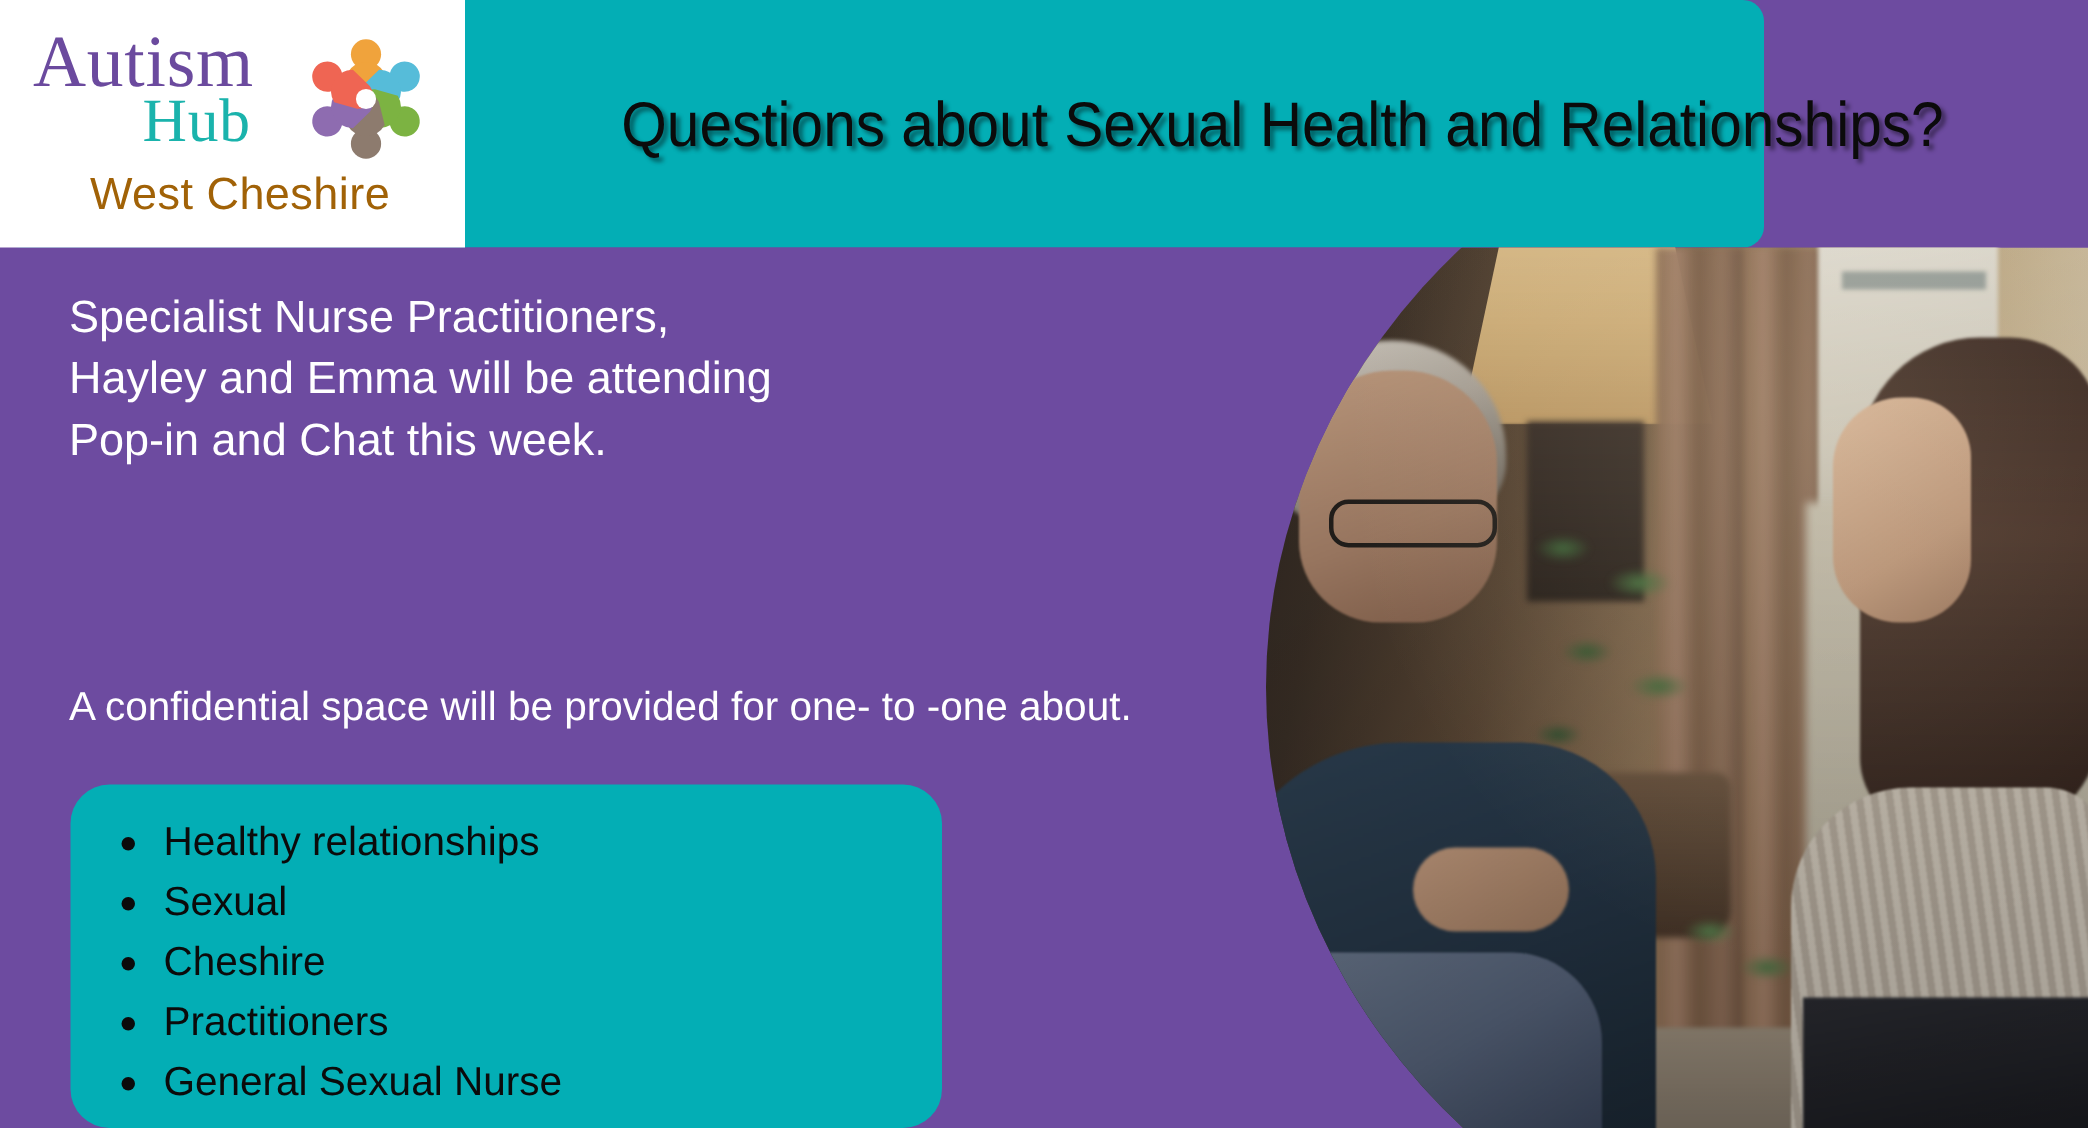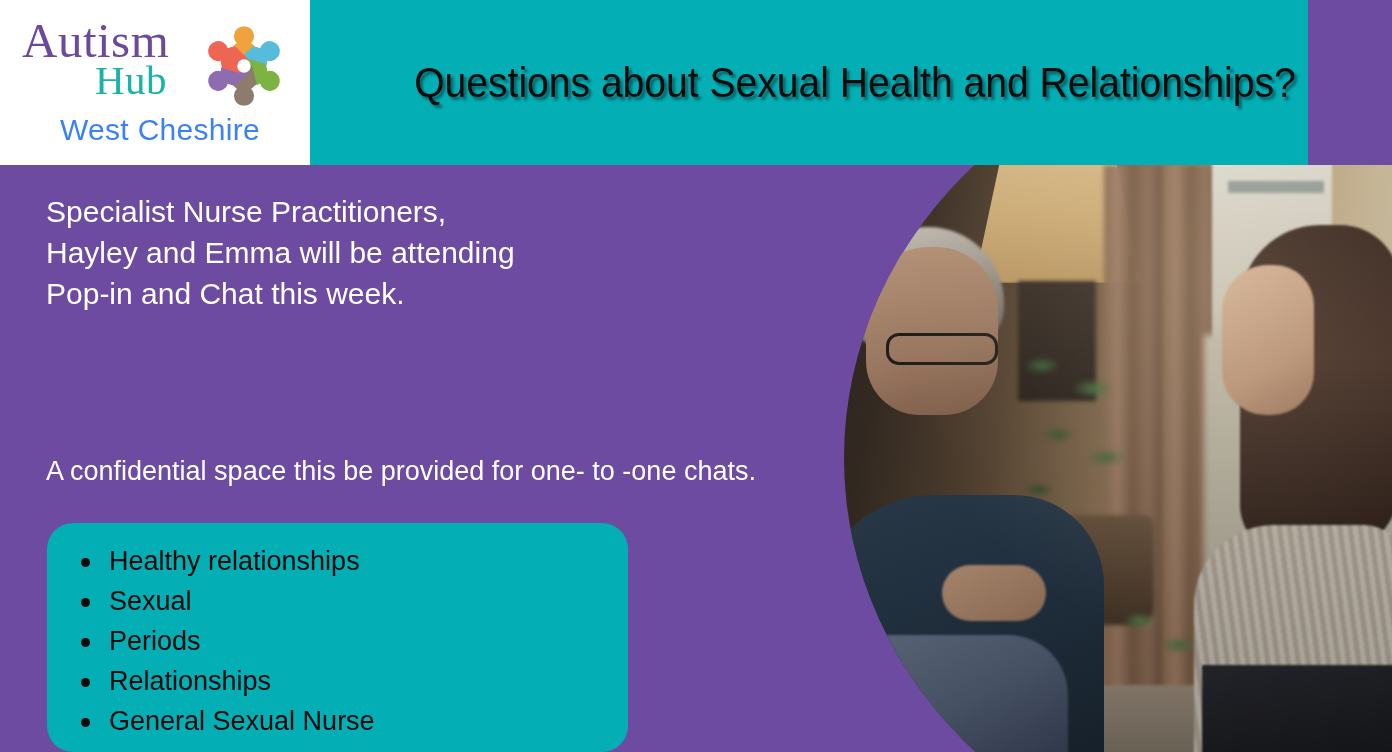--- a/index.html
+++ b/index.html
@@ -16,23 +16,24 @@
     width: 1392px;
     height: 752px;
     overflow: hidden;
     background: #6d4ba0;
   }
 
   
   .header {
     position: absolute;
     left: 0; top: 0;
-    width: 1308px;
+    width: 1176px;
     height: 165px;
     background: #03aeb5;
+    border-radius: 14px;
   }
   .logo-panel {
     position: absolute;
     left: 0; top: 0;
     width: 310px;
     height: 165px;
     background: #ffffff;
     z-index: 3;
   }
   .logo-wordmark {
@@ -64,21 +65,21 @@
     letter-spacing: 0.5px;
     line-height: 1;
   }
   .logo-region {
     position: absolute;
     left: 60px;
     top: 115px;
     font-family: "Liberation Sans", sans-serif;
     font-size: 30px;
     font-weight: 400;
-    color: #3b82f6;
+    color: #a16207;
     letter-spacing: 0.3px;
     line-height: 1;
   }
   .logo-people {
     position: absolute;
     left: 196px;
     top: 18px;
     width: 96px;
     height: 96px;
   }
@@ -450,26 +451,26 @@
         <div class="ph-woman-hair"></div>
         <div class="ph-woman-face"></div>
         <div class="ph-woman-body"></div>
         <div class="ph-woman-lap"></div>
         <div class="ph-grain"></div>
       </div>
     </div>
 
     <div class="intro">Specialist Nurse Practitioners, Hayley and Emma will be attending Pop-in and Chat this week.</div>
 
-    <div class="confidential">A confidential space this be provided for one- to -one chats.</div>
+    <div class="confidential">A confidential space will be provided for one- to -one about.</div>
 
     <div class="topics-box">
       <ul class="topics-list">
         <li>Healthy relationships</li>
         <li>Sexual</li>
-        <li>Periods</li>
-        <li>Relationships</li>
+        <li>Cheshire</li>
+        <li>Practitioners</li>
         <li>General Sexual Nurse</li>
       </ul>
     </div>
 
   </div>
 </div>
 
 </body></html>

